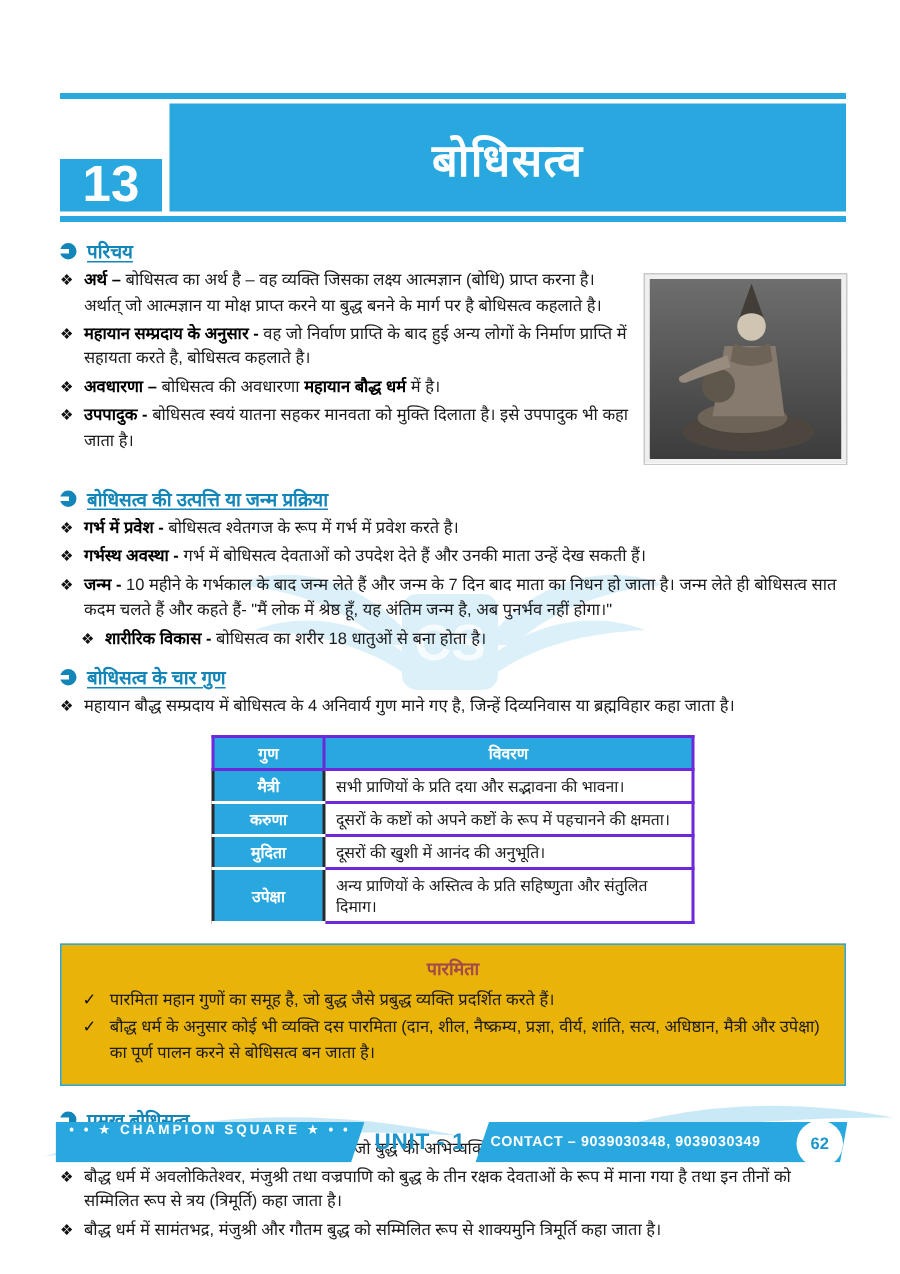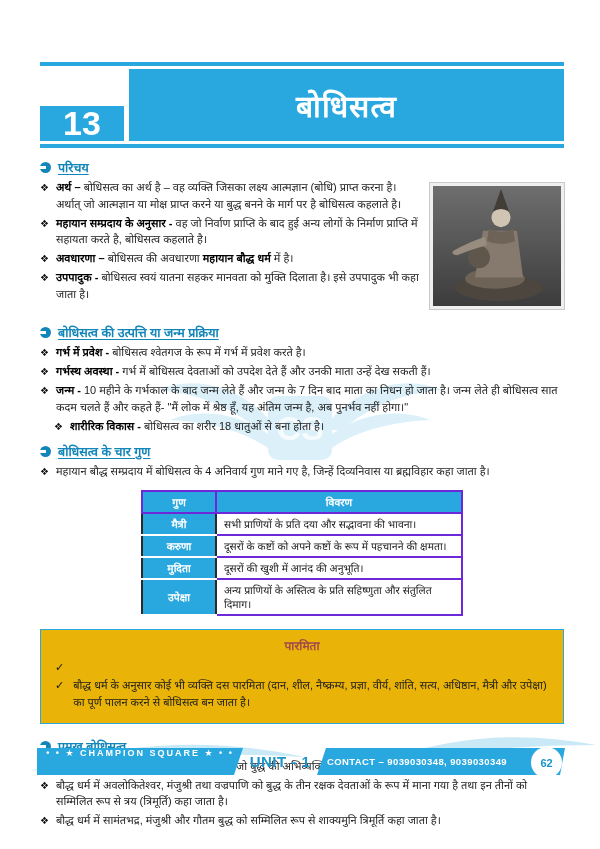--- a/index.html
+++ b/index.html
@@ -9,21 +9,21 @@
   }
   html,body{margin:0;padding:0;background:#fff;}
   .page{
     position:relative;width:600px;height:849px;background:#ffffff;overflow:hidden;
     font-family:"Liberation Sans","DejaVu Sans",sans-serif;color:var(--ink);
   }
   
   .header{position:absolute;left:40px;right:36px;top:62px;z-index:2;}
   .h-rule{height:4px;background:var(--blue);}
   .h-box{display:flex;align-items:stretch;height:72px;margin:3px 0;}
-  .h-num{width:84px;background:var(--blue);color:#fff;font-weight:bold;font-size:34px;
+  .h-num{width:68px;background:var(--blue);color:#fff;font-weight:bold;font-size:34px;
          display:flex;align-items:center;justify-content:center;margin-top:37px;}
   .h-div{width:5px;background:#fff;}
   .h-title{flex:1;background:var(--blue);color:#fff;display:flex;align-items:center;
            justify-content:center;font-size:30px;font-weight:bold;letter-spacing:1px;}
   
   .content{position:absolute;left:40px;right:36px;top:150px;z-index:1;}
   .sec-head{display:flex;align-items:center;gap:7px;margin:9px 0 3px;}
   .sec-bullet{width:11px;height:11px;border-radius:50%;background:var(--heading);
               position:relative;flex:0 0 auto;}
   .sec-bullet::after{content:"";position:absolute;left:-1px;top:4px;width:7px;height:3px;background:#fff;}
@@ -198,20 +198,21 @@
             <td>अन्य प्राणियों के अस्तित्व के प्रति सहिष्णुता और संतुलित दिमाग।</td>
           </tr>
         </tbody>
       </table>
     </div>
 
     <div class="paramita">
       <div class="paramita-title">पारमिता</div>
       <div class="p-item">
         <span class="check">✓</span>
+        <span>पारमिता महान गुणों का समूह है, जो बुद्ध जैसे प्रबुद्ध व्यक्ति प्रदर्शित करते हैं।</span>
       </div>
       <div class="p-item">
         <span class="check">✓</span>
         <span>बौद्ध धर्म के अनुसार कोई भी व्यक्ति दस पारमिता (दान, शील, नैष्क्रम्य, प्रज्ञा, वीर्य, शांति, सत्य, अधिष्ठान, मैत्री और उपेक्षा) का पूर्ण पालन करने से बोधिसत्व बन जाता है।</span>
       </div>
     </div>
 
     <div>
       <div class="sec-head" style="margin-top:14px;">
         <span class="sec-bullet"></span>

